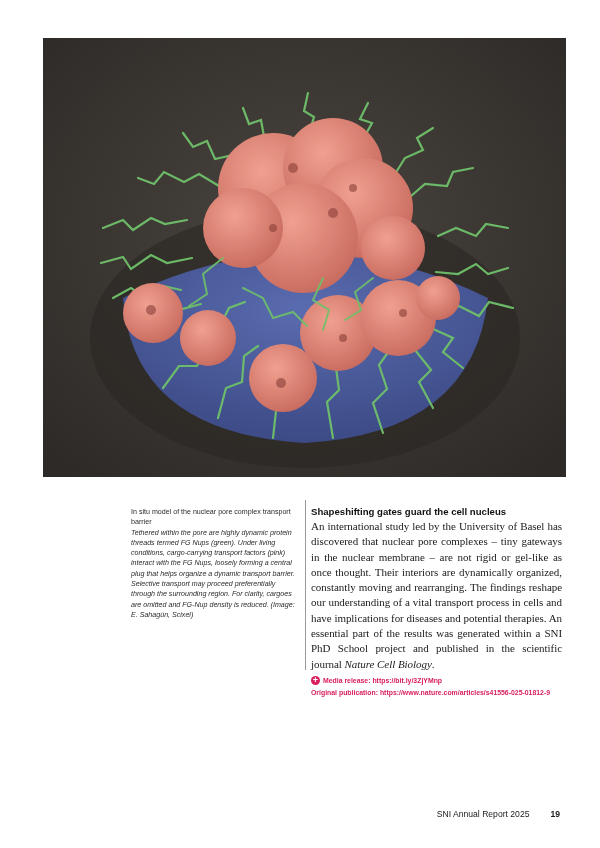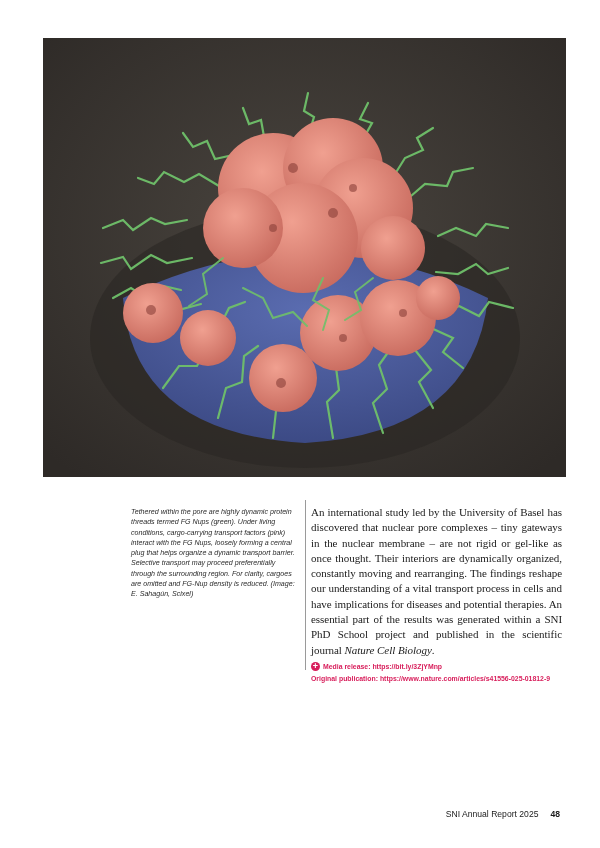--- a/index.html
+++ b/index.html
@@ -39,21 +39,21 @@
     color: #d81e5b; font-weight: bold; display: flex; align-items: center; gap: 3px;
     white-space: nowrap;
   }
   .link-line.first { margin-top: 3px; }
   .plus-icon {
     width: 9px; height: 9px; border-radius: 50%; background: #d81e5b; color: #fff;
     display: inline-flex; align-items: center; justify-content: center;
     font-size: 9px; line-height: 9px; font-weight: bold;
   }
   .footer {
-    position: absolute; right: 40px; top: 809px; display: flex; gap: 12px; align-items: baseline;
+    position: absolute; right: 40px; top: 809px; display: flex; gap: 21px; align-items: baseline;
     font-family: "Liberation Sans", sans-serif; font-size: 8.6px; color: #1a1a1a;
   }
   .footer .page-num { font-weight: bold; }
 </style>
 </head>
 <body>
 
 <div class="figure">
   <svg viewBox="0 0 523 439" preserveAspectRatio="none">
     <defs>
@@ -124,32 +124,34 @@
     <g stroke="#6fc06a" stroke-width="2" fill="none" stroke-linecap="round" opacity="0.9">
       <path d="M200 250 l20 10 l10 20 l20 -6 l14 14"></path>
       <path d="M280 240 l-10 22 l16 10 l-6 20"></path>
       <path d="M330 240 l-18 14 l6 18 l-16 10"></path>
       <path d="M180 220 l-20 16 l4 20 l-18 12"></path>
     </g>
   </svg>
 </div>
 
 <div class="caption">
+  <span class="cap-title">In situ model of the nuclear pore complex transport barrier</span>
   <span class="cap-body">Tethered within the pore are highly dynamic protein threads termed FG Nups (green). Under living conditions, cargo-carrying transport factors (pink) interact with the FG Nups, loosely forming a central plug that helps organize a dynamic transport barrier. Selective transport may proceed preferentially through the surrounding region. For clarity, cargoes are omitted and FG-Nup density is reduced. (Image: E. Sahagún, Scixel)</span>
 </div>
 
 <div class="rule"></div>
 
 <div class="article">
+  <h2 class="headline">Shapeshifting gates guard the cell nucleus</h2>
   <p class="body-text"><span>An international study led by the University of Basel has discovered that nuclear pore complexes – tiny gateways in the nuclear membrane – are not rigid or gel-like as once thought. Their interiors are dynamically organized, constantly moving and rearranging. The findings reshape our understanding of a vital transport process in cells and have implications for diseases and potential therapies. An essential part of the results was generated within a SNI PhD School project and published in the scientific journal </span><em>Nature Cell Biology</em><span>.</span></p>
   <div class="link-line first">
     <span class="plus-icon">+</span>
     <span>Media release: https://bit.ly/3ZjYMnp</span>
   </div>
   <div class="link-line">
     <span>Original publication: https://www.nature.com/articles/s41556-025-01812-9</span>
   </div>
 </div>
 
 <div class="footer">
   <span>SNI Annual Report 2025</span>
-  <span class="page-num">48</span>
+  <span class="page-num">19</span>
 </div>
 
 </body></html>

